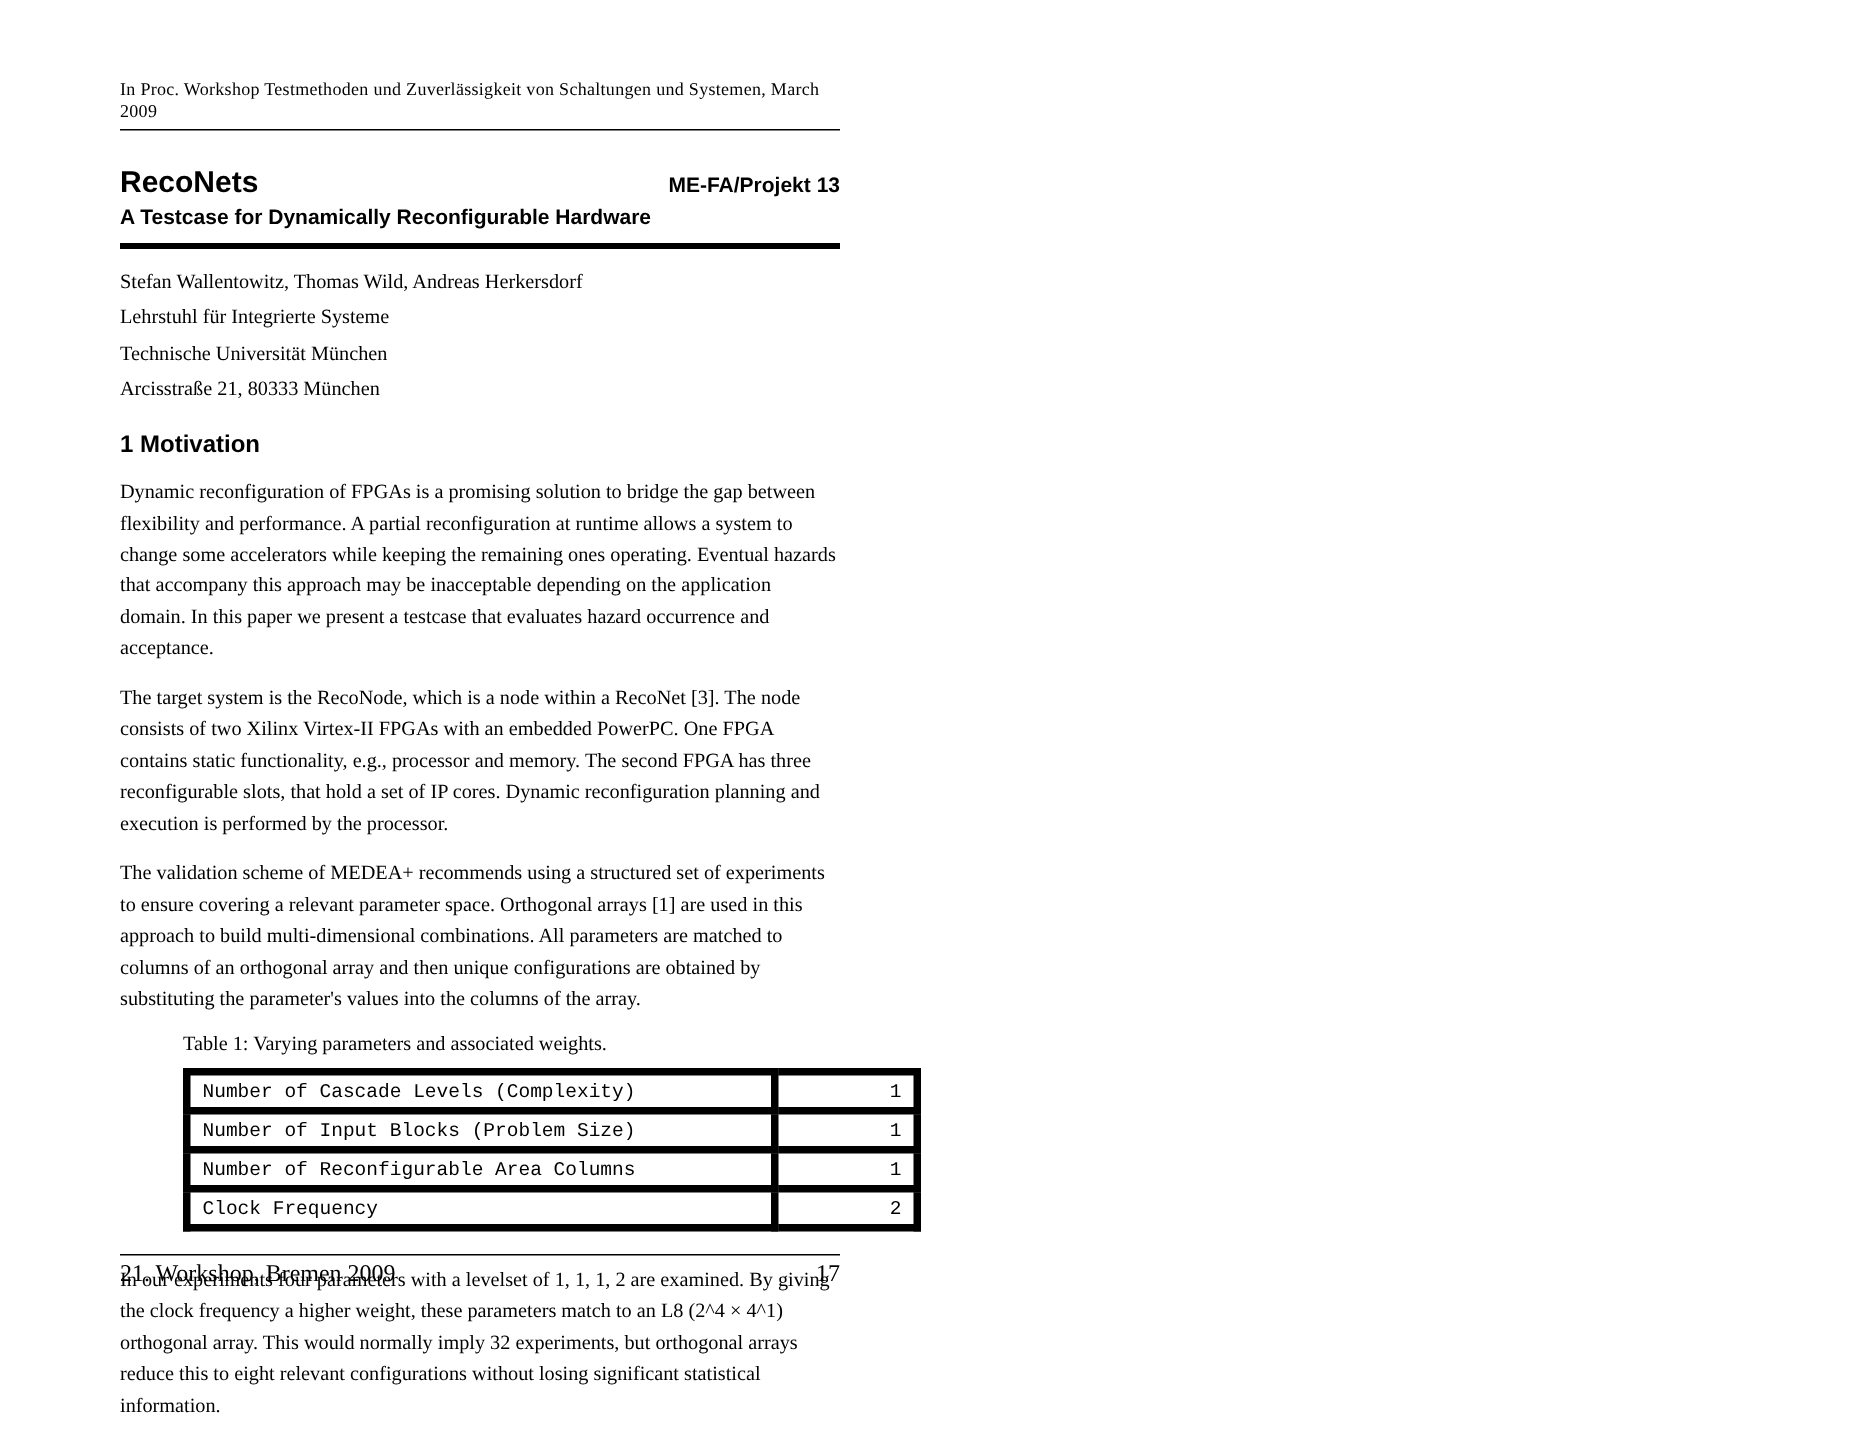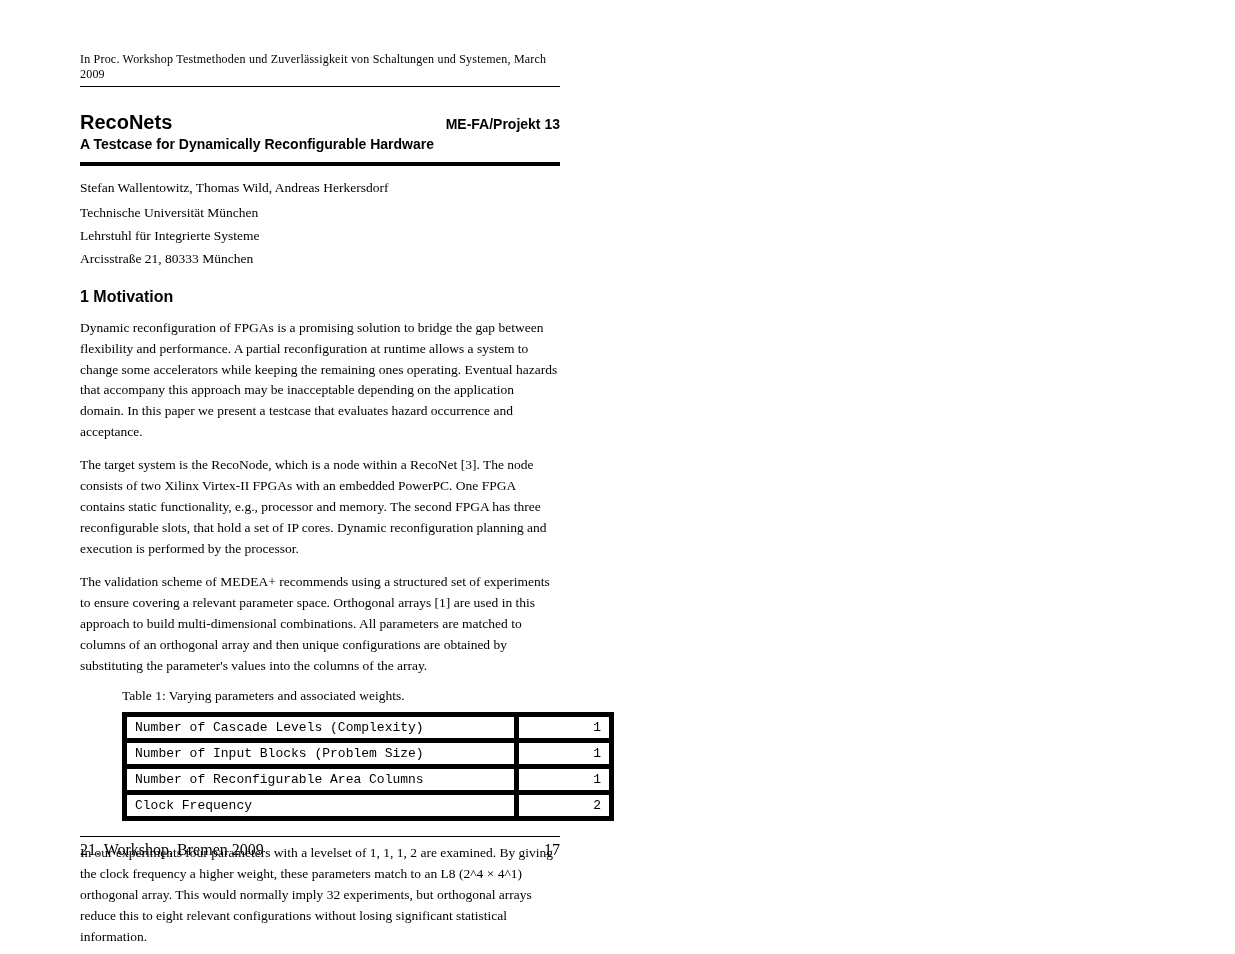--- a/index.html
+++ b/index.html
@@ -126,22 +126,22 @@
   <hr class="hr-thin">
 
   <div class="title-line">
     <span class="title-main">RecoNets</span>
     <span class="series">ME-FA/Projekt 13</span>
   </div>
   <div class="subtitle">A Testcase for Dynamically Reconfigurable Hardware</div>
   <hr class="hr-thick">
 
   <div class="body-text">Stefan Wallentowitz, Thomas Wild, Andreas Herkersdorf</div>
+  <div class="body-text" style="margin-top:-10px">Lehrstuhl für Integrierte Systeme</div>
   <div class="body-text" style="margin-top:-8px">Technische Universität München</div>
-  <div class="body-text" style="margin-top:-10px">Lehrstuhl für Integrierte Systeme</div>
   <div class="body-text" style="margin-top:-10px">Arcisstraße 21, 80333 München</div>
 
   <div class="section-heading">1 Motivation</div>
   <div class="body-text">Dynamic reconfiguration of FPGAs is a promising solution to bridge the gap between flexibility and performance. A partial reconfiguration at runtime allows a system to change some accelerators while keeping the remaining ones operating. Eventual hazards that accompany this approach may be inacceptable depending on the application domain. In this paper we present a testcase that evaluates hazard occurrence and acceptance.</div>
   <div class="body-text">The target system is the RecoNode, which is a node within a RecoNet [3]. The node consists of two Xilinx Virtex-II FPGAs with an embedded PowerPC. One FPGA contains static functionality, e.g., processor and memory. The second FPGA has three reconfigurable slots, that hold a set of IP cores. Dynamic reconfiguration planning and execution is performed by the processor.</div>
 
   <div class="body-text">The validation scheme of MEDEA+ recommends using a structured set of experiments to ensure covering a relevant parameter space. Orthogonal arrays [1] are used in this approach to build multi-dimensional combinations. All parameters are matched to columns of an orthogonal array and then unique configurations are obtained by substituting the parameter's values into the columns of the array.</div>
 
   <div class="table-holder">
     <div class="table-caption">Table 1: Varying parameters and associated weights.</div>

